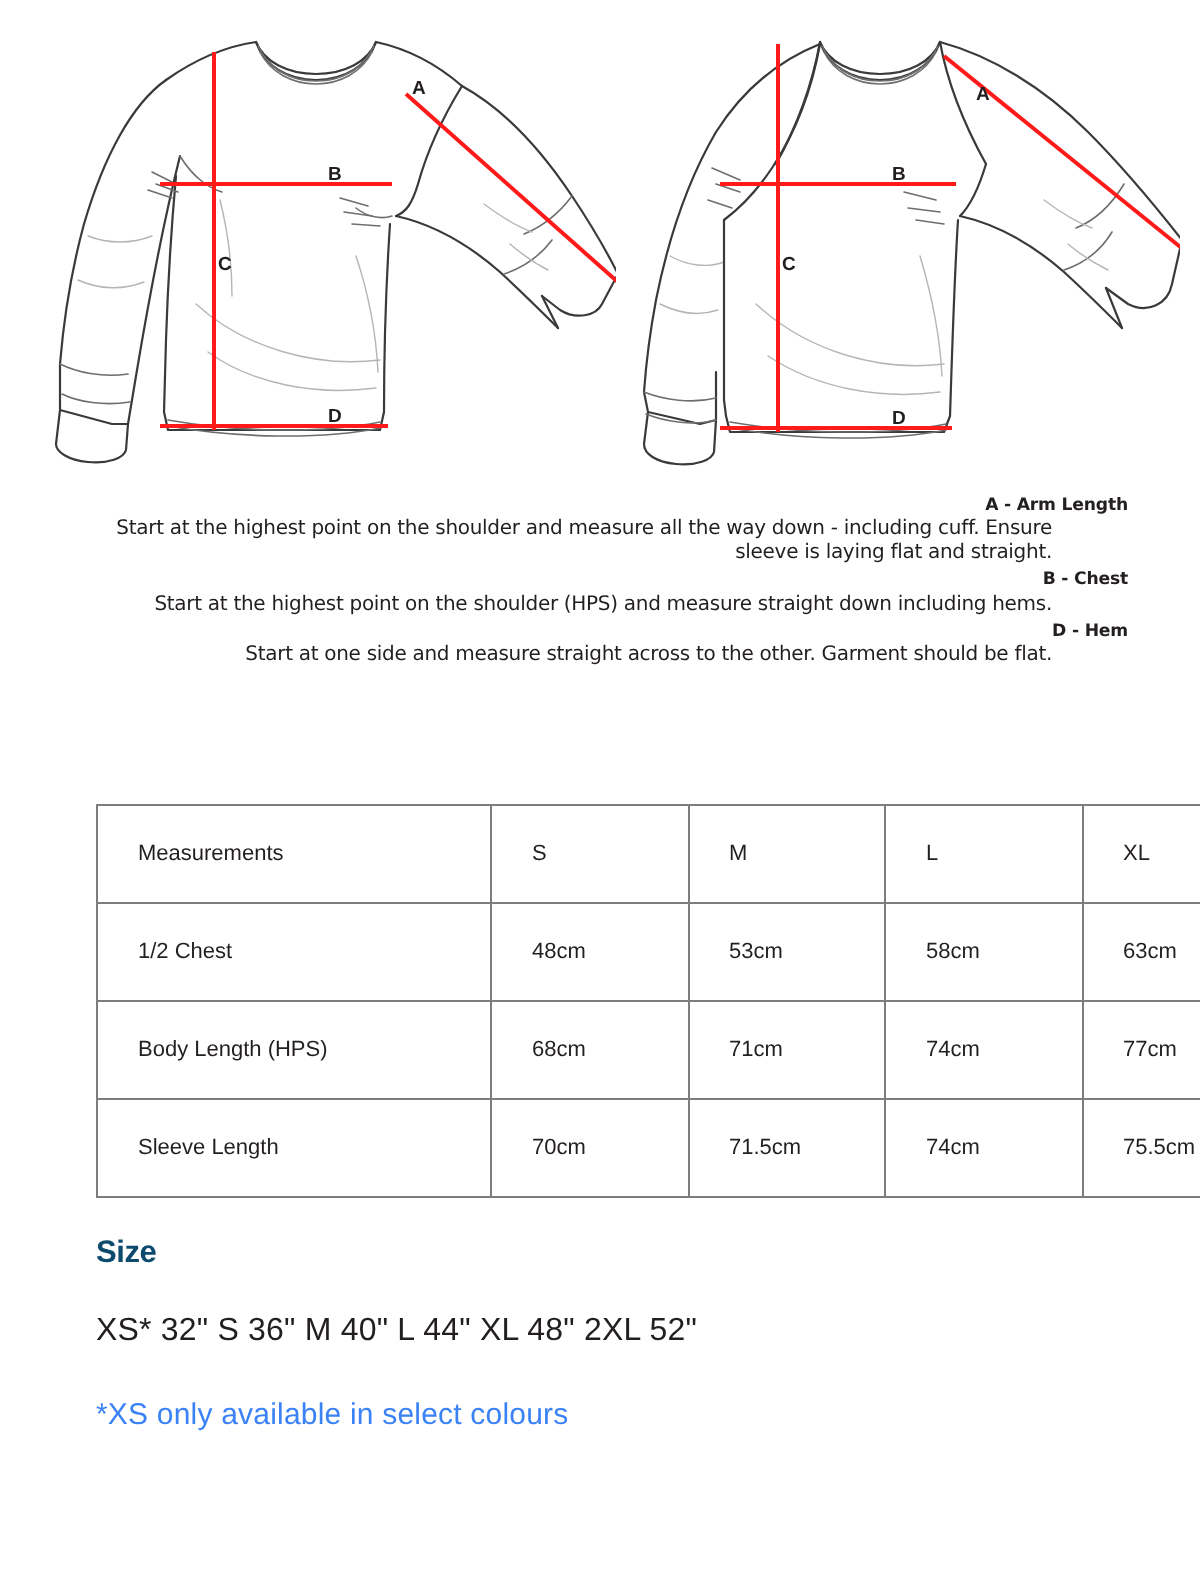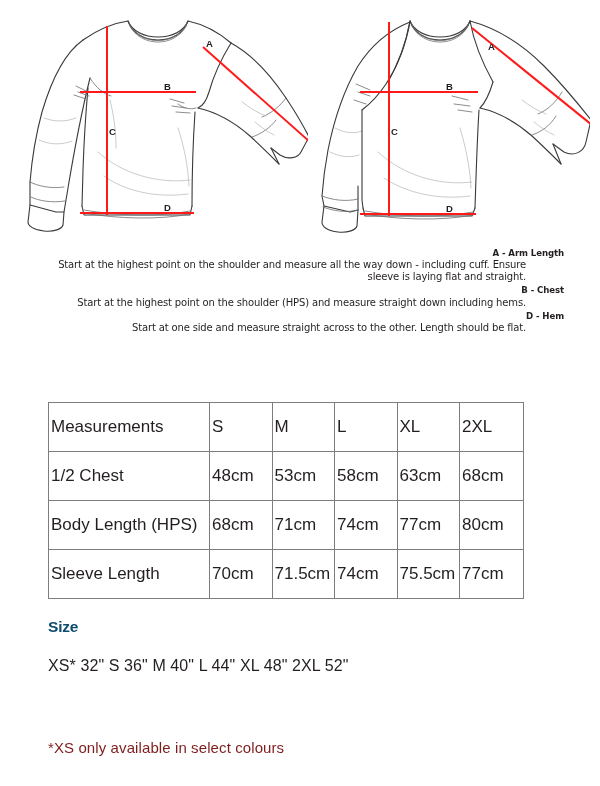--- a/index.html
+++ b/index.html
@@ -69,24 +69,24 @@
   #size-table {
     position: absolute;
     left: 48px;
     top: 402px;
     width: 444px;
     border-collapse: collapse;
     table-layout: fixed;
   }
   #size-table td, #size-table th {
     border: 1px solid #7d7d7d;
-    padding: 0 2px;
+    padding: 0 20px;
     height: 48px;
     font-family: "Liberation Sans", sans-serif;
-    font-size: 17px;
+    font-size: 11px;
     font-weight: 400;
     color: #231f20;
     text-align: left;
     vertical-align: middle;
     white-space: nowrap;
     overflow: hidden;
   }
   #size-table .col-label { width: 156px; }
   #size-table .col-size  { width: 57.5px; }
   #size-table .col-size.wide { width: 59px; }
@@ -111,22 +111,22 @@
     font-size: 16px;
     font-weight: 400;
     color: #231f20;
     letter-spacing: 0.1px;
     margin: 0;
   }
   .size-note {
     font-family: "Liberation Sans", sans-serif;
     font-size: 15px;
     font-weight: 400;
-    color: #7f1d1d;
-    margin: 64px 0 0 0;
+    color: #3b82f6;
+    margin: 24px 0 0 0;
     letter-spacing: 0.1px;
   }
 </style>
 </head>
 <body>
 
 <div id="diagrams">
 
   <svg id="garment-set-in" class="garment-svg" width="290" height="240" viewBox="0 0 290 240">
 
@@ -254,21 +254,21 @@
     <div class="instr-body">Start at the highest point on the shoulder and measure all the way down - including cuff. Ensure sleeve is laying flat and straight.</div>
   </div>
   <div class="instr-block">
     <div class="instr-head">B - Chest</div>
   </div>
   <div class="instr-block">
     <div class="instr-body">Start at the highest point on the shoulder (HPS) and measure  straight down including hems.</div>
   </div>
   <div class="instr-block">
     <div class="instr-head">D - Hem</div>
-    <div class="instr-body">Start at one side and measure straight across to the other. Length should be flat.</div>
+    <div class="instr-body">Start at one side and measure straight across to the other. Garment should be flat.</div>
   </div>
 </div>
 
 <table id="size-table">
   <thead>
     <tr>
       <th class="col-label">Measurements</th>
       <th class="col-size">S</th>
       <th class="col-size">M</th>
       <th class="col-size">L</th>

